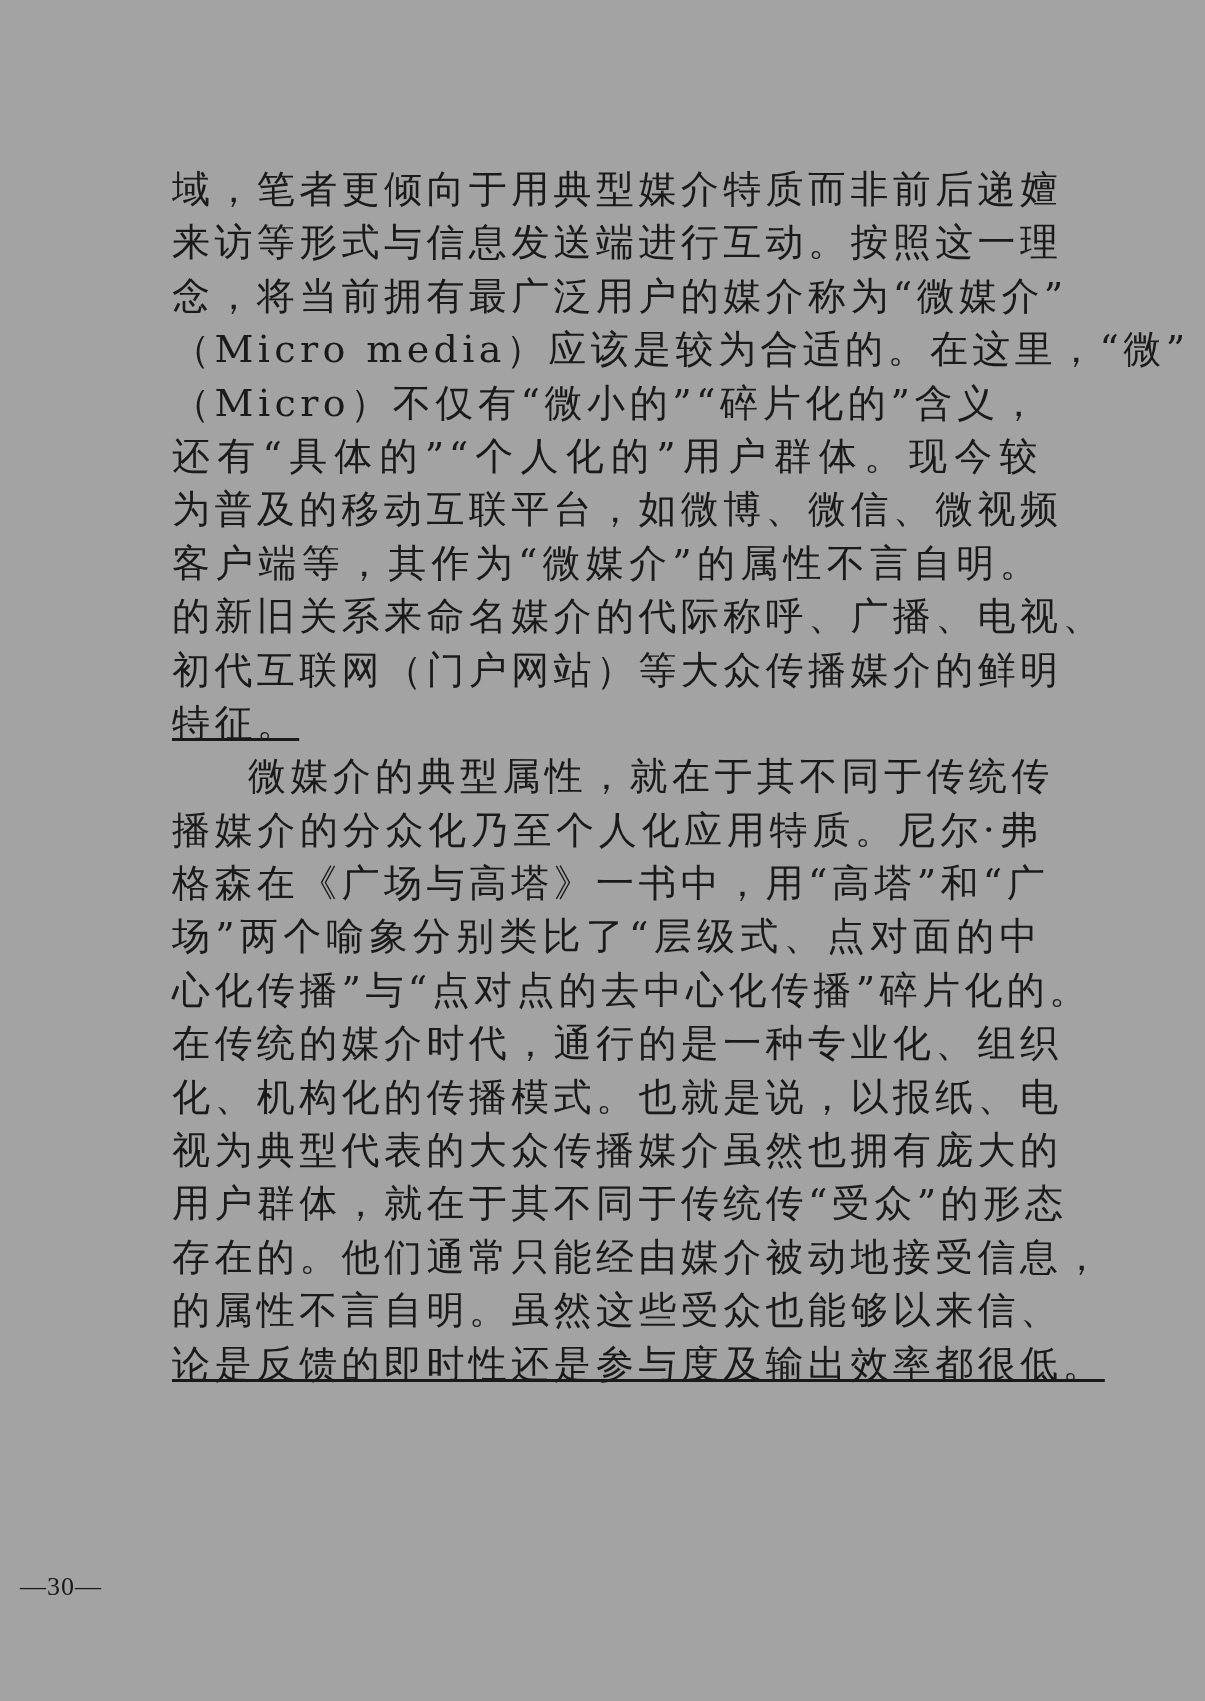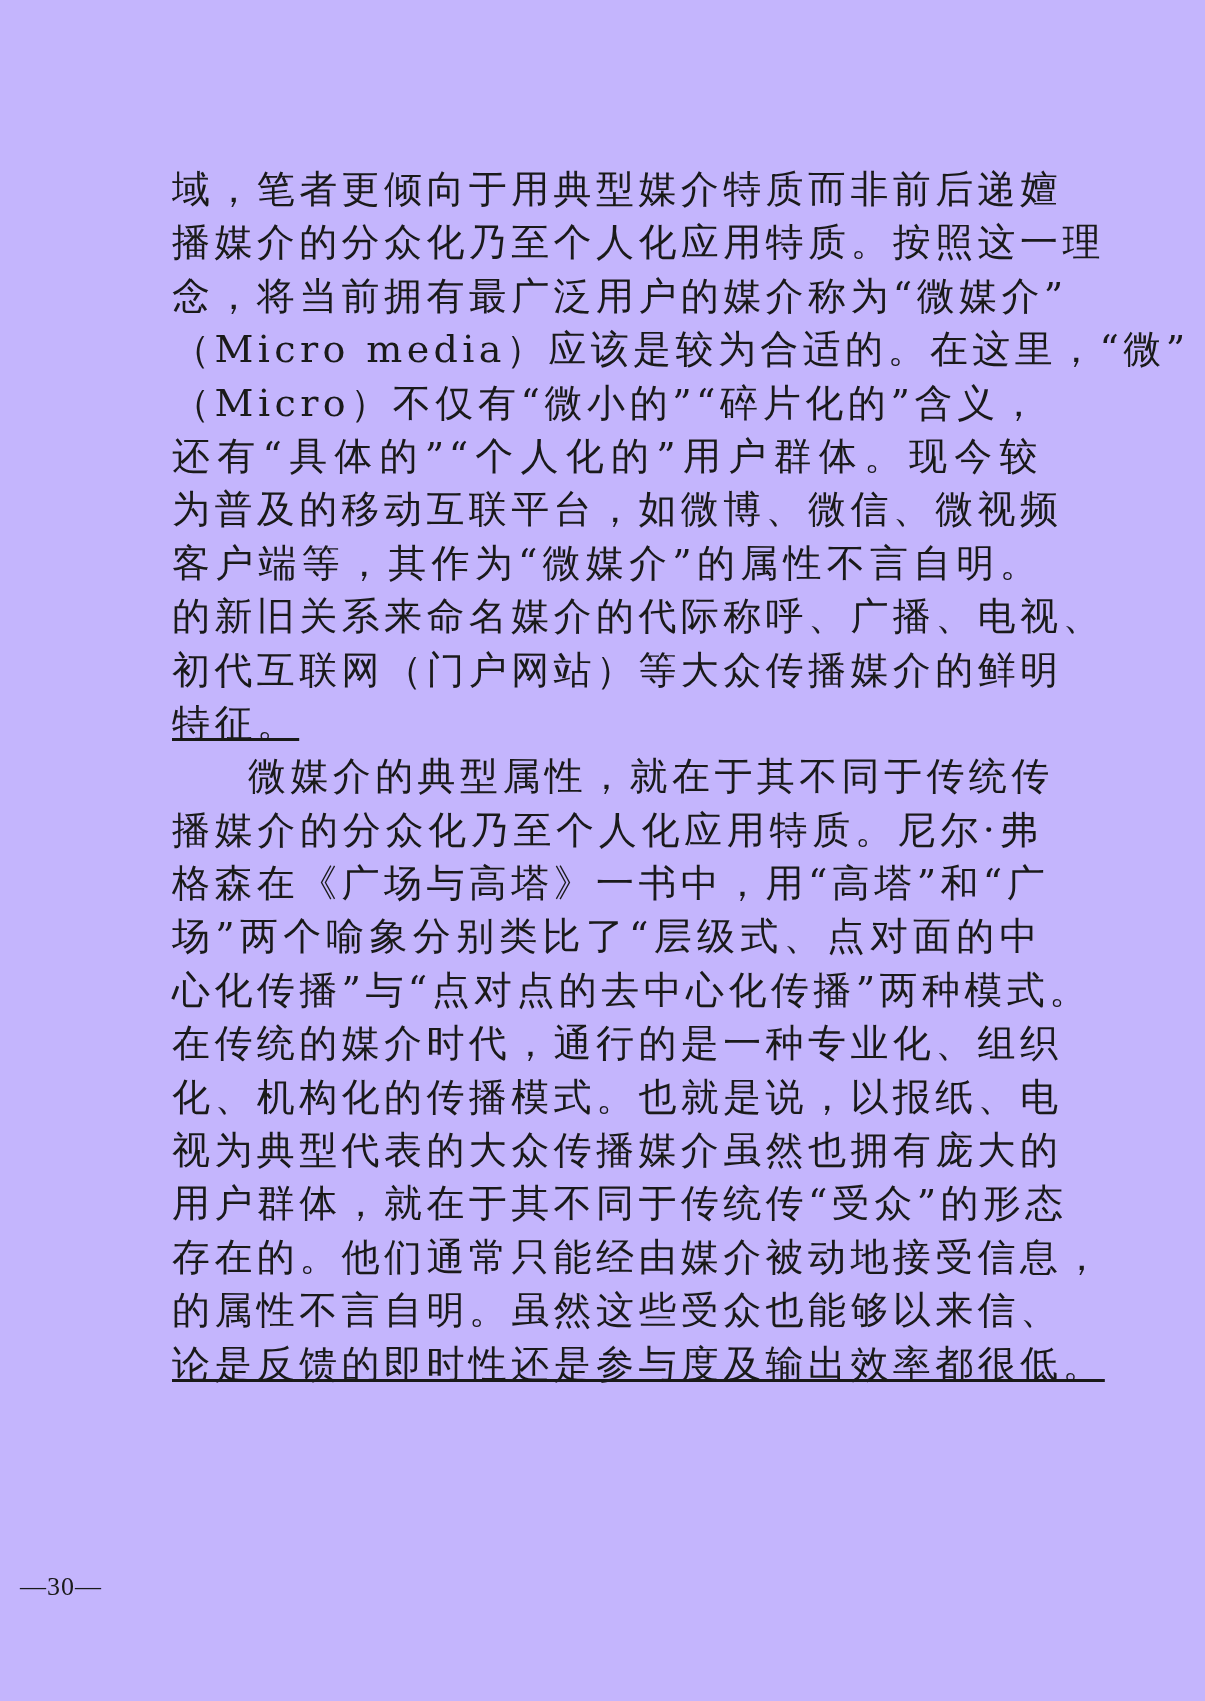--- a/index.html
+++ b/index.html
@@ -14,21 +14,21 @@
       overflow: hidden;
       font-family: "DejaVu Serif", "Liberation Serif", serif;
       color: #1a1a1a;
     }
     .page {
       position: absolute;
       left: 0;
       top: 0;
       width: 1205px;
       height: 1701px;
-      background: #c4b5fd;
+      background: #a3a3a3;
     }
     .body-text {
       position: absolute;
       left: 172px;
       top: 163px;
       width: 870px;
     }
     .line {
       height: 53.4px;
       line-height: 53.4px;
@@ -58,38 +58,38 @@
     }
   </style>
 </head>
 <body>
 
 <div class="page">
   <div class="body-text">
 
     <div>
       <div class="line">域，笔者更倾向于用典型媒介特质而非前后递嬗</div>
-      <div class="line">播媒介的分众化乃至个人化应用特质。按照这一理</div>
+      <div class="line">来访等形式与信息发送端进行互动。按照这一理</div>
       <div class="line">念，将当前拥有最广泛用户的媒介称为“微媒介”</div>
       <div class="line">（Micro media）应该是较为合适的。在这里，“微”</div>
       <div class="line">（Micro）不仅有“微小的”“碎片化的”含义，</div>
       <div class="line">还有“具体的”“个人化的”用户群体。现今较</div>
       <div class="line">为普及的移动互联平台，如微博、微信、微视频</div>
       <div class="line">客户端等，其作为“微媒介”的属性不言自明。</div>
       <div class="line">的新旧关系来命名媒介的代际称呼、广播、电视、</div>
       <div class="line">初代互联网（门户网站）等大众传播媒介的鲜明</div>
       <div class="line last">特征。</div>
     </div>
 
     <div>
       <div class="line indent">微媒介的典型属性，就在于其不同于传统传</div>
       <div class="line">播媒介的分众化乃至个人化应用特质。尼尔·弗</div>
       <div class="line">格森在《广场与高塔》一书中，用“高塔”和“广</div>
       <div class="line">场”两个喻象分别类比了“层级式、点对面的中</div>
-      <div class="line">心化传播”与“点对点的去中心化传播”两种模式。</div>
+      <div class="line">心化传播”与“点对点的去中心化传播”碎片化的。</div>
       <div class="line">在传统的媒介时代，通行的是一种专业化、组织</div>
       <div class="line">化、机构化的传播模式。也就是说，以报纸、电</div>
       <div class="line">视为典型代表的大众传播媒介虽然也拥有庞大的</div>
       <div class="line">用户群体，就在于其不同于传统传“受众”的形态</div>
       <div class="line">存在的。他们通常只能经由媒介被动地接受信息，</div>
       <div class="line">的属性不言自明。虽然这些受众也能够以来信、</div>
       <div class="line last">论是反馈的即时性还是参与度及输出效率都很低。</div>
     </div>
   </div>
 

